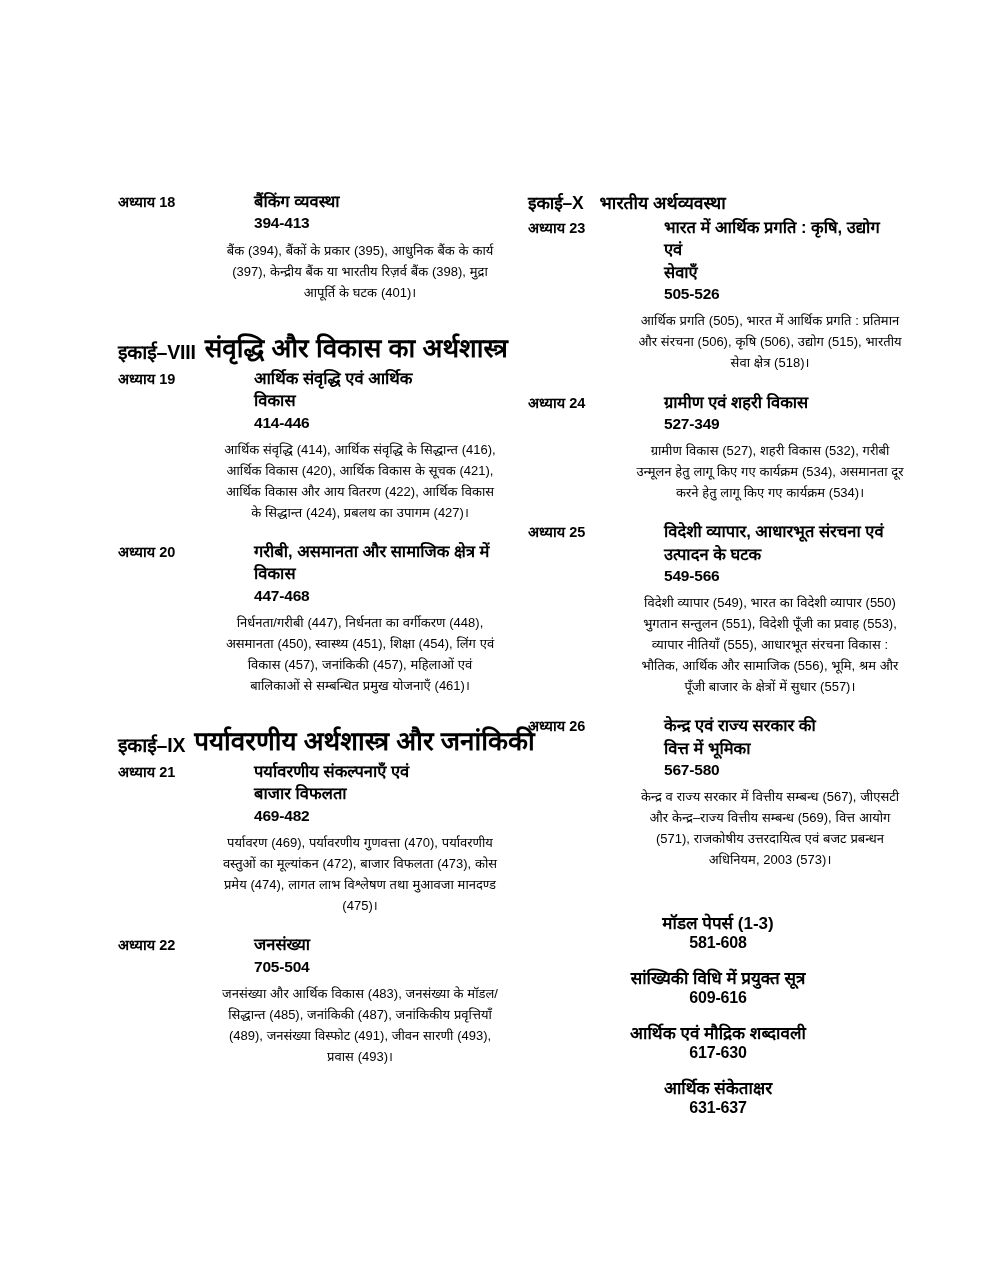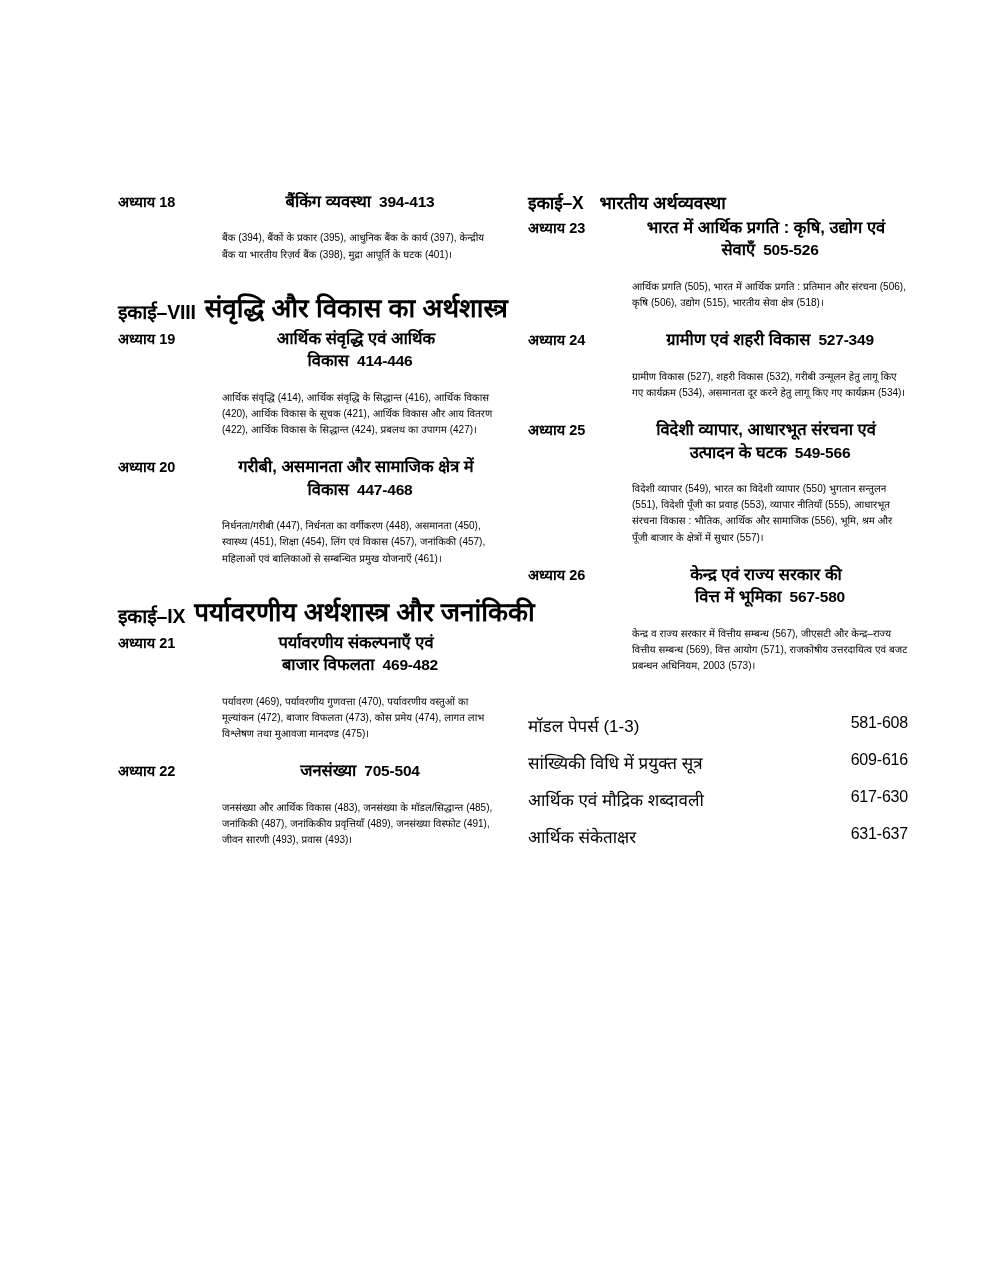--- a/index.html
+++ b/index.html
@@ -83,54 +83,55 @@
     white-space: nowrap;
     padding-top: 1px;
   }
   .ch-body {
     flex: 1 1 auto;
     min-width: 0;
   }
 
   .ch-title-line {
     display: flex;
-    flex-direction: row;
+    flex-direction: column;
     justify-content: center;
     align-items: baseline;
     font-weight: bold;
     font-size: 16.5px;
     line-height: 1.36;
+    margin-left: 32px;
   }
   .ch-title-line .t {
     padding-right: 8px;
   }
   .ch-title-line .pages {
     white-space: nowrap;
     font-size: 15.5px;
     letter-spacing: -0.2px;
   }
 
   .ch-desc {
-    font-size: 10px;
+    font-size: 13px;
     line-height: 1.62;
-    margin-top: 18px;
-    text-align: left;
+    margin-top: 6px;
+    text-align: center;
     word-spacing: 0.2px;
   }
 
   
   .appendix {
     margin-top: 40px;
   }
   .appendix-row {
     display: flex;
-    flex-direction: row;
+    flex-direction: column;
     justify-content: space-between;
-    align-items: flex-start;
-    font-weight: normal;
+    align-items: center;
+    font-weight: bold;
     font-size: 17px;
     margin-bottom: 14px;
   }
   .appendix-row .pages {
     font-size: 16px;
     white-space: nowrap;
     letter-spacing: -0.2px;
   }
 </style>
 </head>

